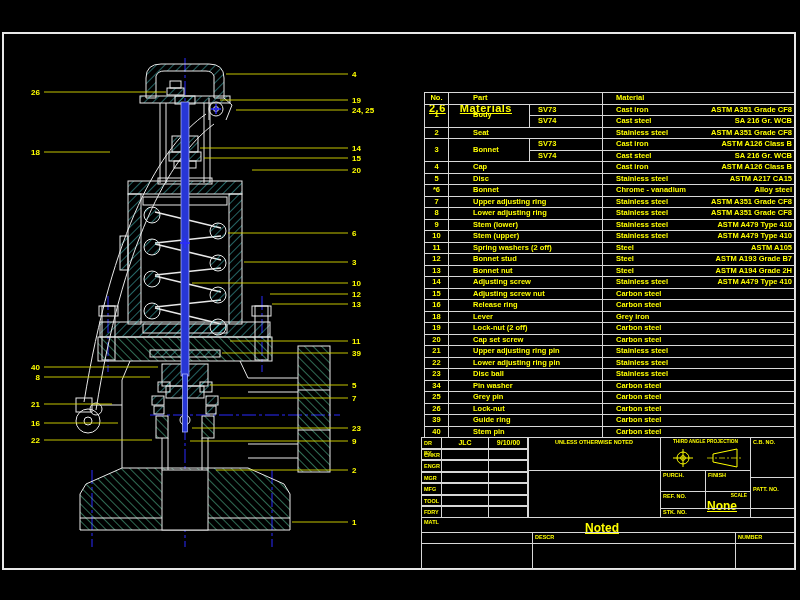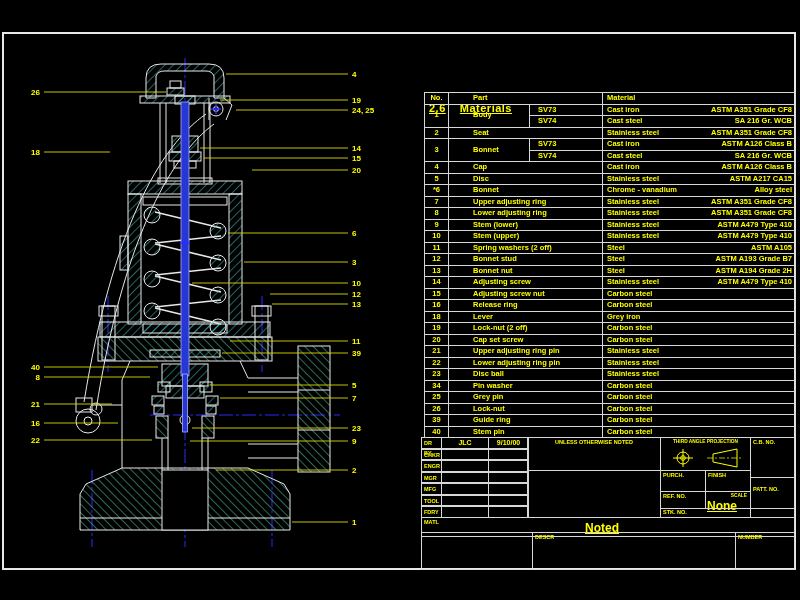--- a/index.html
+++ b/index.html
@@ -17,21 +17,21 @@
   .mat-title .gap{display:inline-block;width:14px;}
   #mat-table{position:absolute;left:424px;top:92px;width:371px;border-collapse:collapse;
              table-layout:fixed;}
   #mat-table th,#mat-table td{border:1px solid #d8d8d8;color:#ffff00;font-size:7.5px;
              font-weight:bold;padding:0;height:10.5px;line-height:10.5px;
              overflow:hidden;white-space:nowrap;}
   #mat-table .c{text-align:center;}
   #mat-table .l{text-align:left;}
   #mat-table .p22{padding-left:24px;}
   #mat-table .p8{padding-left:8px;}
-  #mat-table .p4{padding-left:4px;}
+  #mat-table .p4{padding-left:13px;}
   #mat-table .spec{float:right;padding-right:3px;}
   
   .tb{position:absolute;border:1px solid #d8d8d8;box-sizing:border-box;color:#ffff00;}
   .tb-label{font-size:5.5px;font-weight:bold;padding:1px 0 0 2px;}
   .tb-val{font-size:7px;font-weight:bold;text-align:center;}
   .tb .lab{font-size:5.5px;font-weight:bold;position:absolute;top:1px;left:2px;white-space:nowrap;}
   .tb .lab-c{left:0;right:0;text-align:center;}
   .tb .lab-r{left:auto;right:3px;}
   .big-val{position:absolute;left:0;right:12px;text-align:center;font-size:12px;font-weight:bold;text-decoration:underline;}
 </style>
@@ -434,21 +434,21 @@
   <div class="tb" style="left:660px;top:508px;width:135px;height:10px;">
     <div class="lab" style="top:0;">STK. NO.</div>
   </div>
   <div class="tb" style="left:750px;top:437px;width:45px;height:41px;">
     <div class="lab">C.B. NO.</div>
   </div>
   <div class="tb" style="left:750px;top:477px;width:45px;height:41px;">
     <div class="lab" style="top:8px;">PATT. NO.</div>
   </div>
 
-  <div class="tb" style="left:421px;top:517px;width:374px;height:20px;padding-left:40px;">
+  <div class="tb" style="left:421px;top:517px;width:374px;height:27px;padding-left:40px;">
     <div class="lab">MATL</div>
     <div class="big-val" style="top:3px;">Noted</div>
   </div>
   <div class="tb" style="left:421px;top:532px;width:112px;height:38px;"></div>
   <div class="tb" style="left:532px;top:532px;width:204px;height:38px;">
     <div class="lab">DESCR</div>
   </div>
   <div class="tb" style="left:735px;top:532px;width:60px;height:38px;">
     <div class="lab">NUMBER</div>
   </div>

